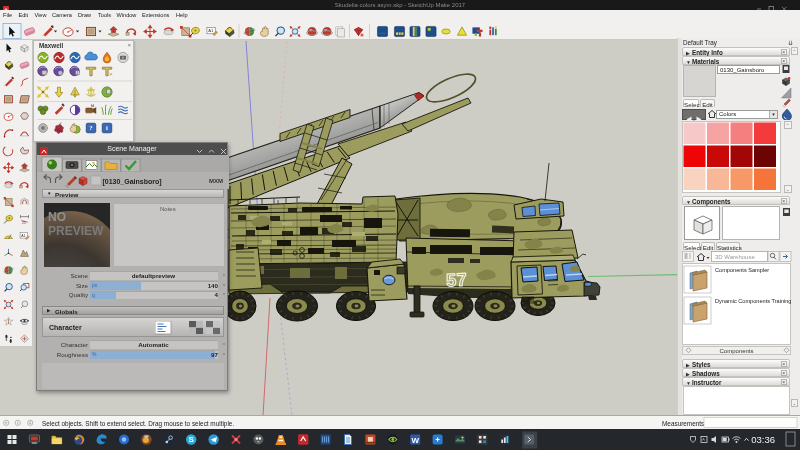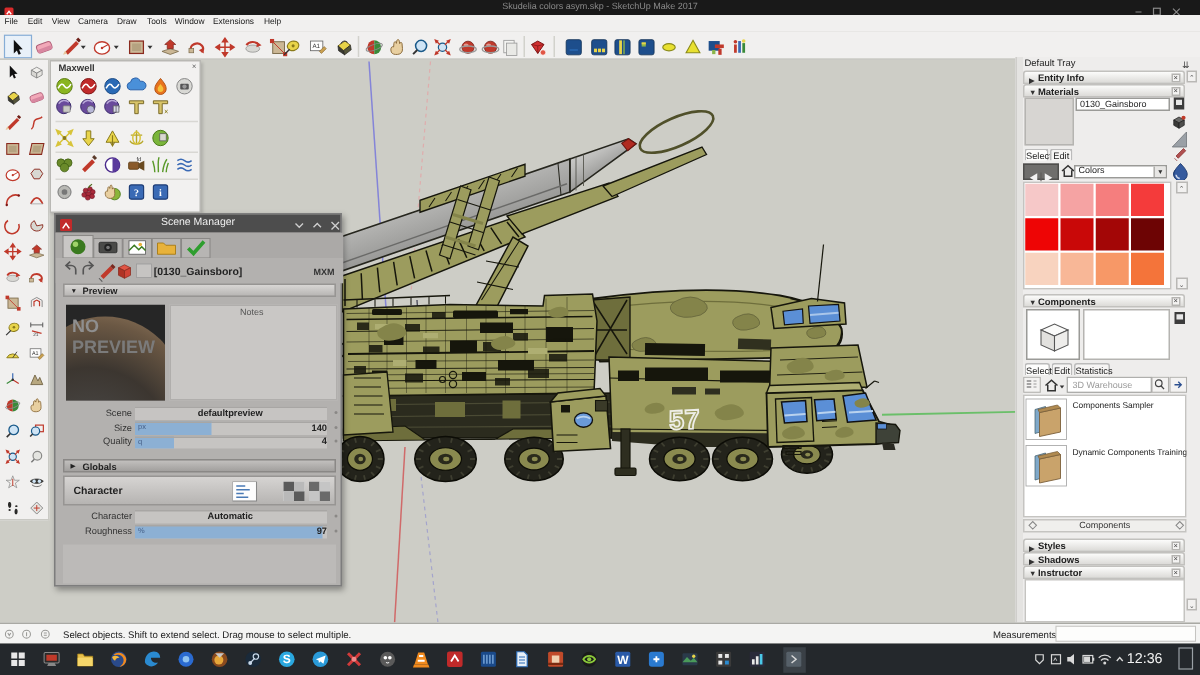--- a/index.html
+++ b/index.html
@@ -1244,14 +1244,14 @@
       </g>
       <g transform="translate(736.5,10.5) scale(1.0)">
         <path d="M-4 -1 A 5.5 5.5 0 0 1 4 -1 M-2.5 0.8 A 3.3 3.3 0 0 1 2.5 0.8" fill="none" stroke="#d8d8d8" stroke-width="0.9"></path>
         <circle cx="0" cy="2.5" r="1" fill="#d8d8d8"></circle>
       </g>
       <g transform="translate(746.5,10.5) scale(1.0)">
         <path d="M-2 1.2 L0 -1.2 L2 1.2" fill="none" stroke="#d8d8d8" stroke-width="0.9"></path>
       </g>
       <rect x="786" y="3" width="9" height="14" fill="none" stroke="#9aa0a6" stroke-width="0.8"></rect>
     </svg>
-  <span class="clock">12:36</span>
+  <span class="clock">03:36</span>
 </div>
 
 </body></html>

